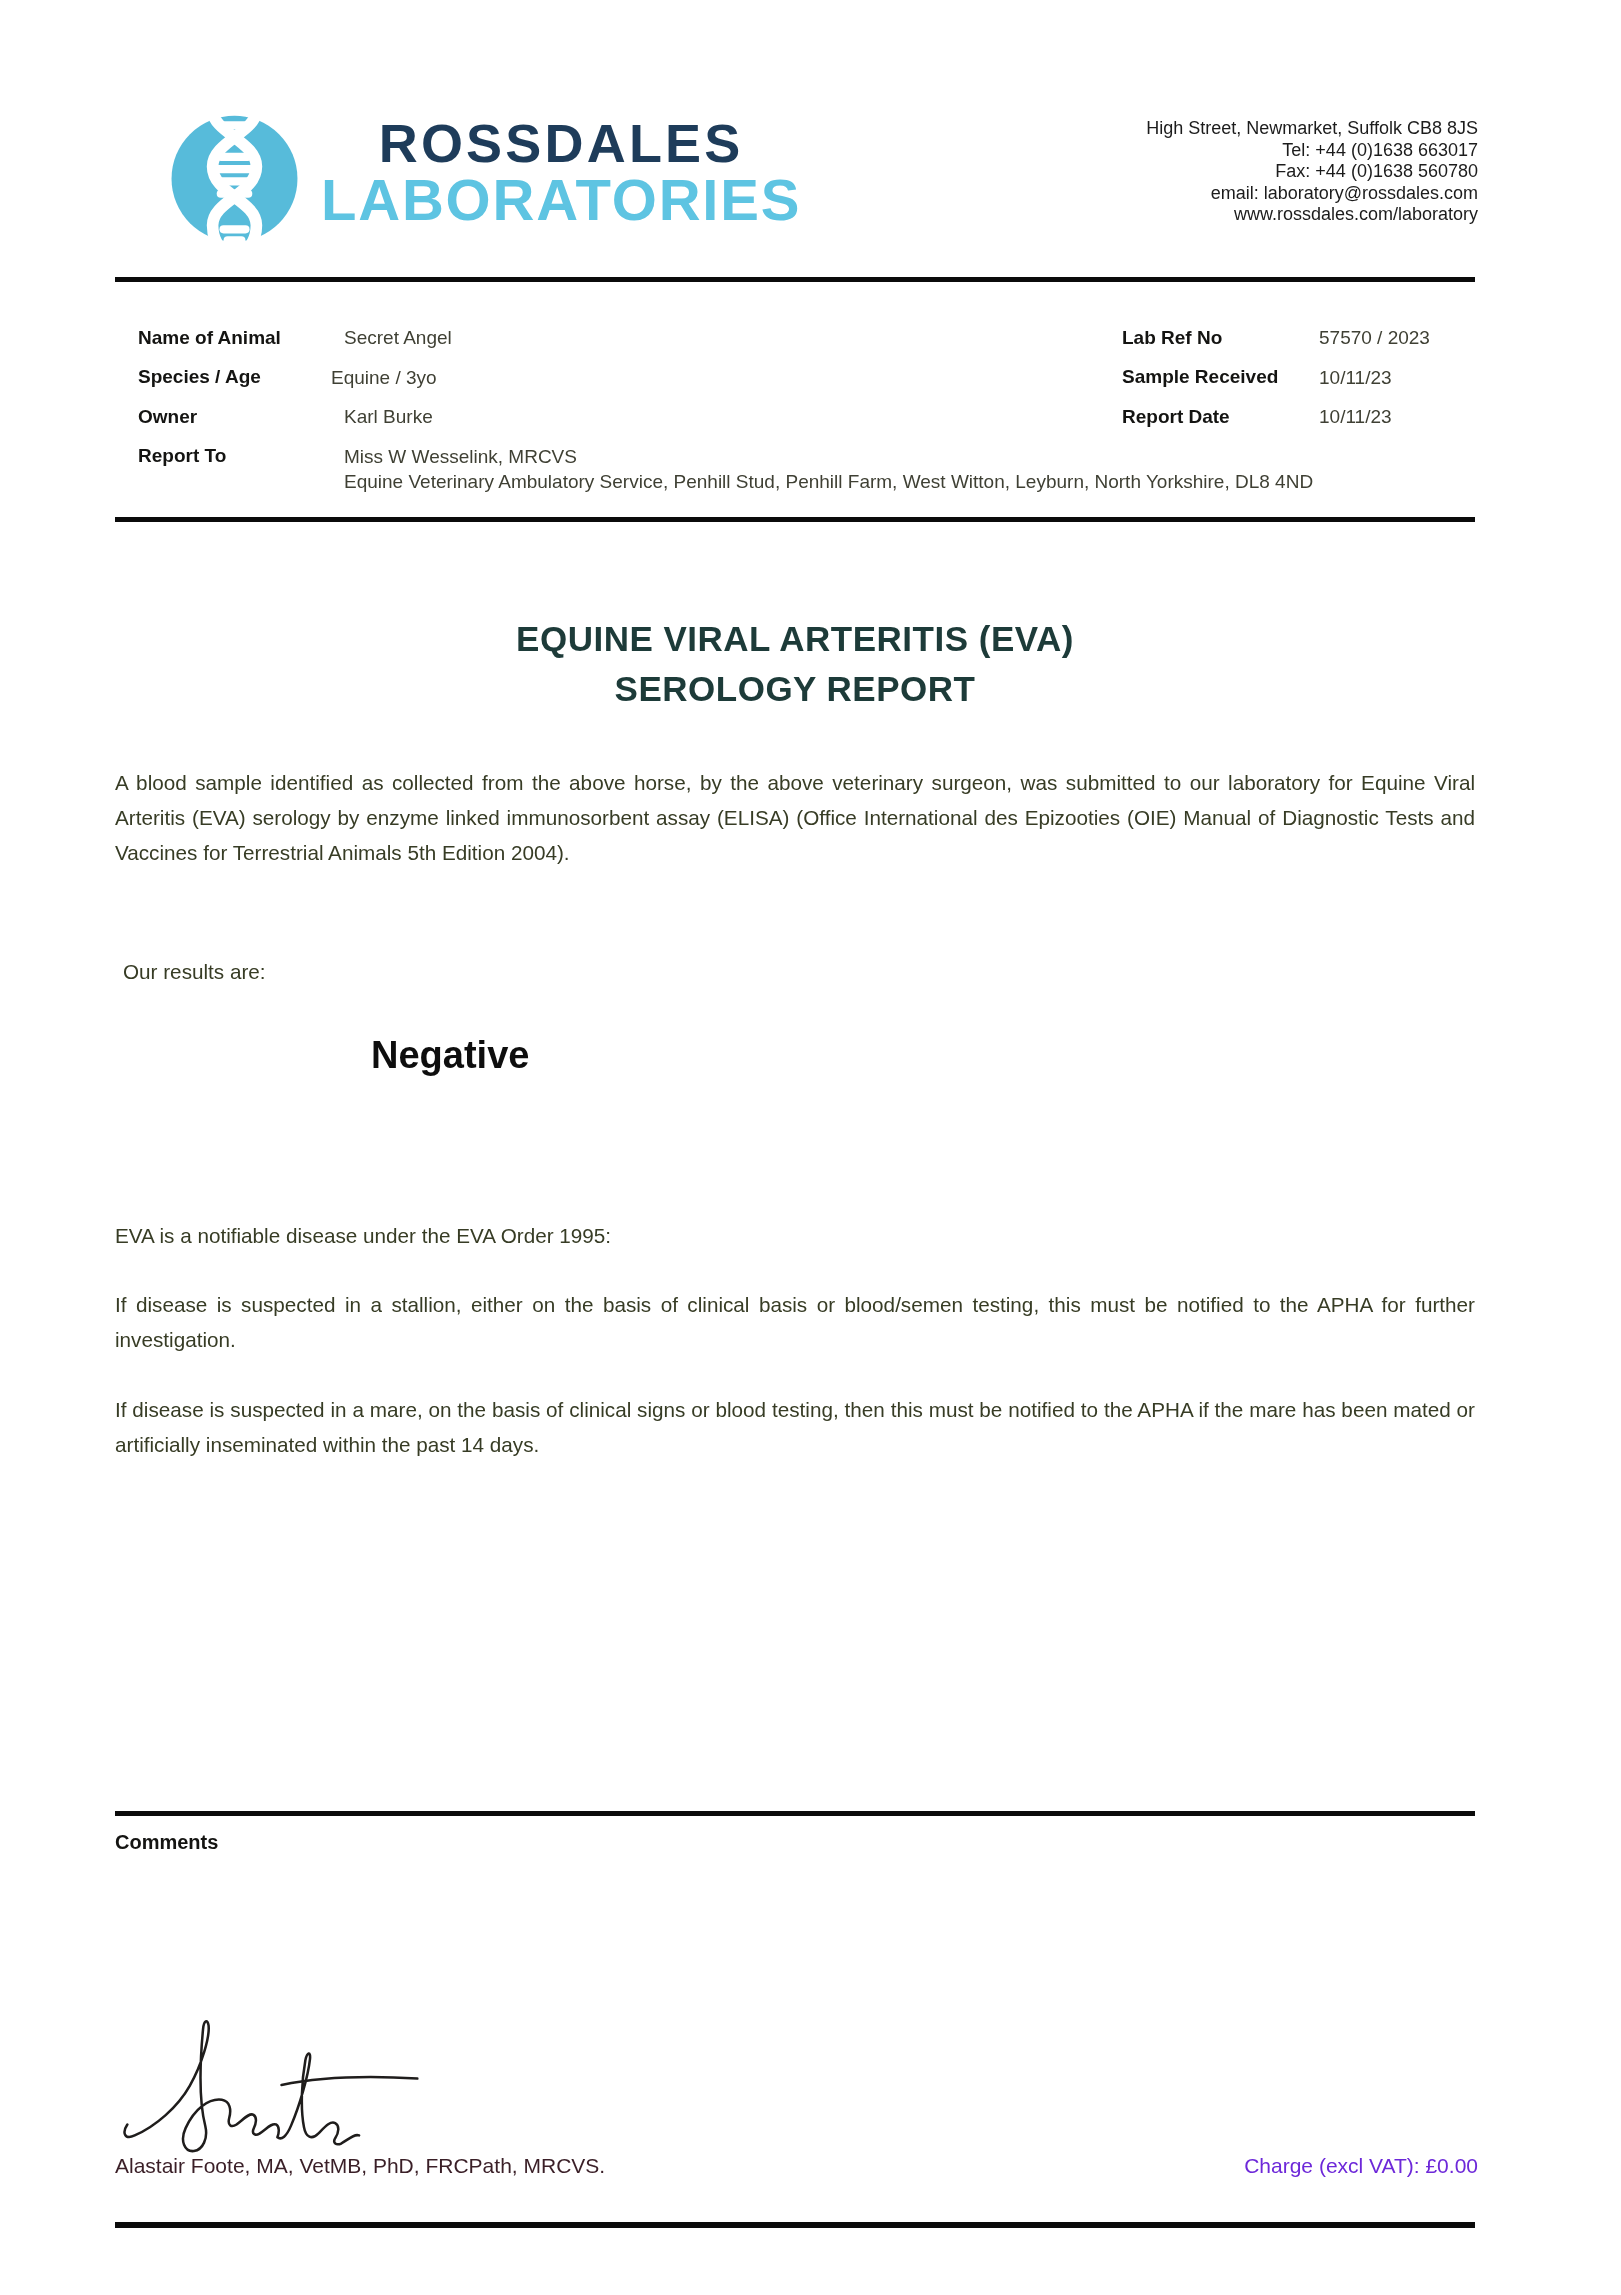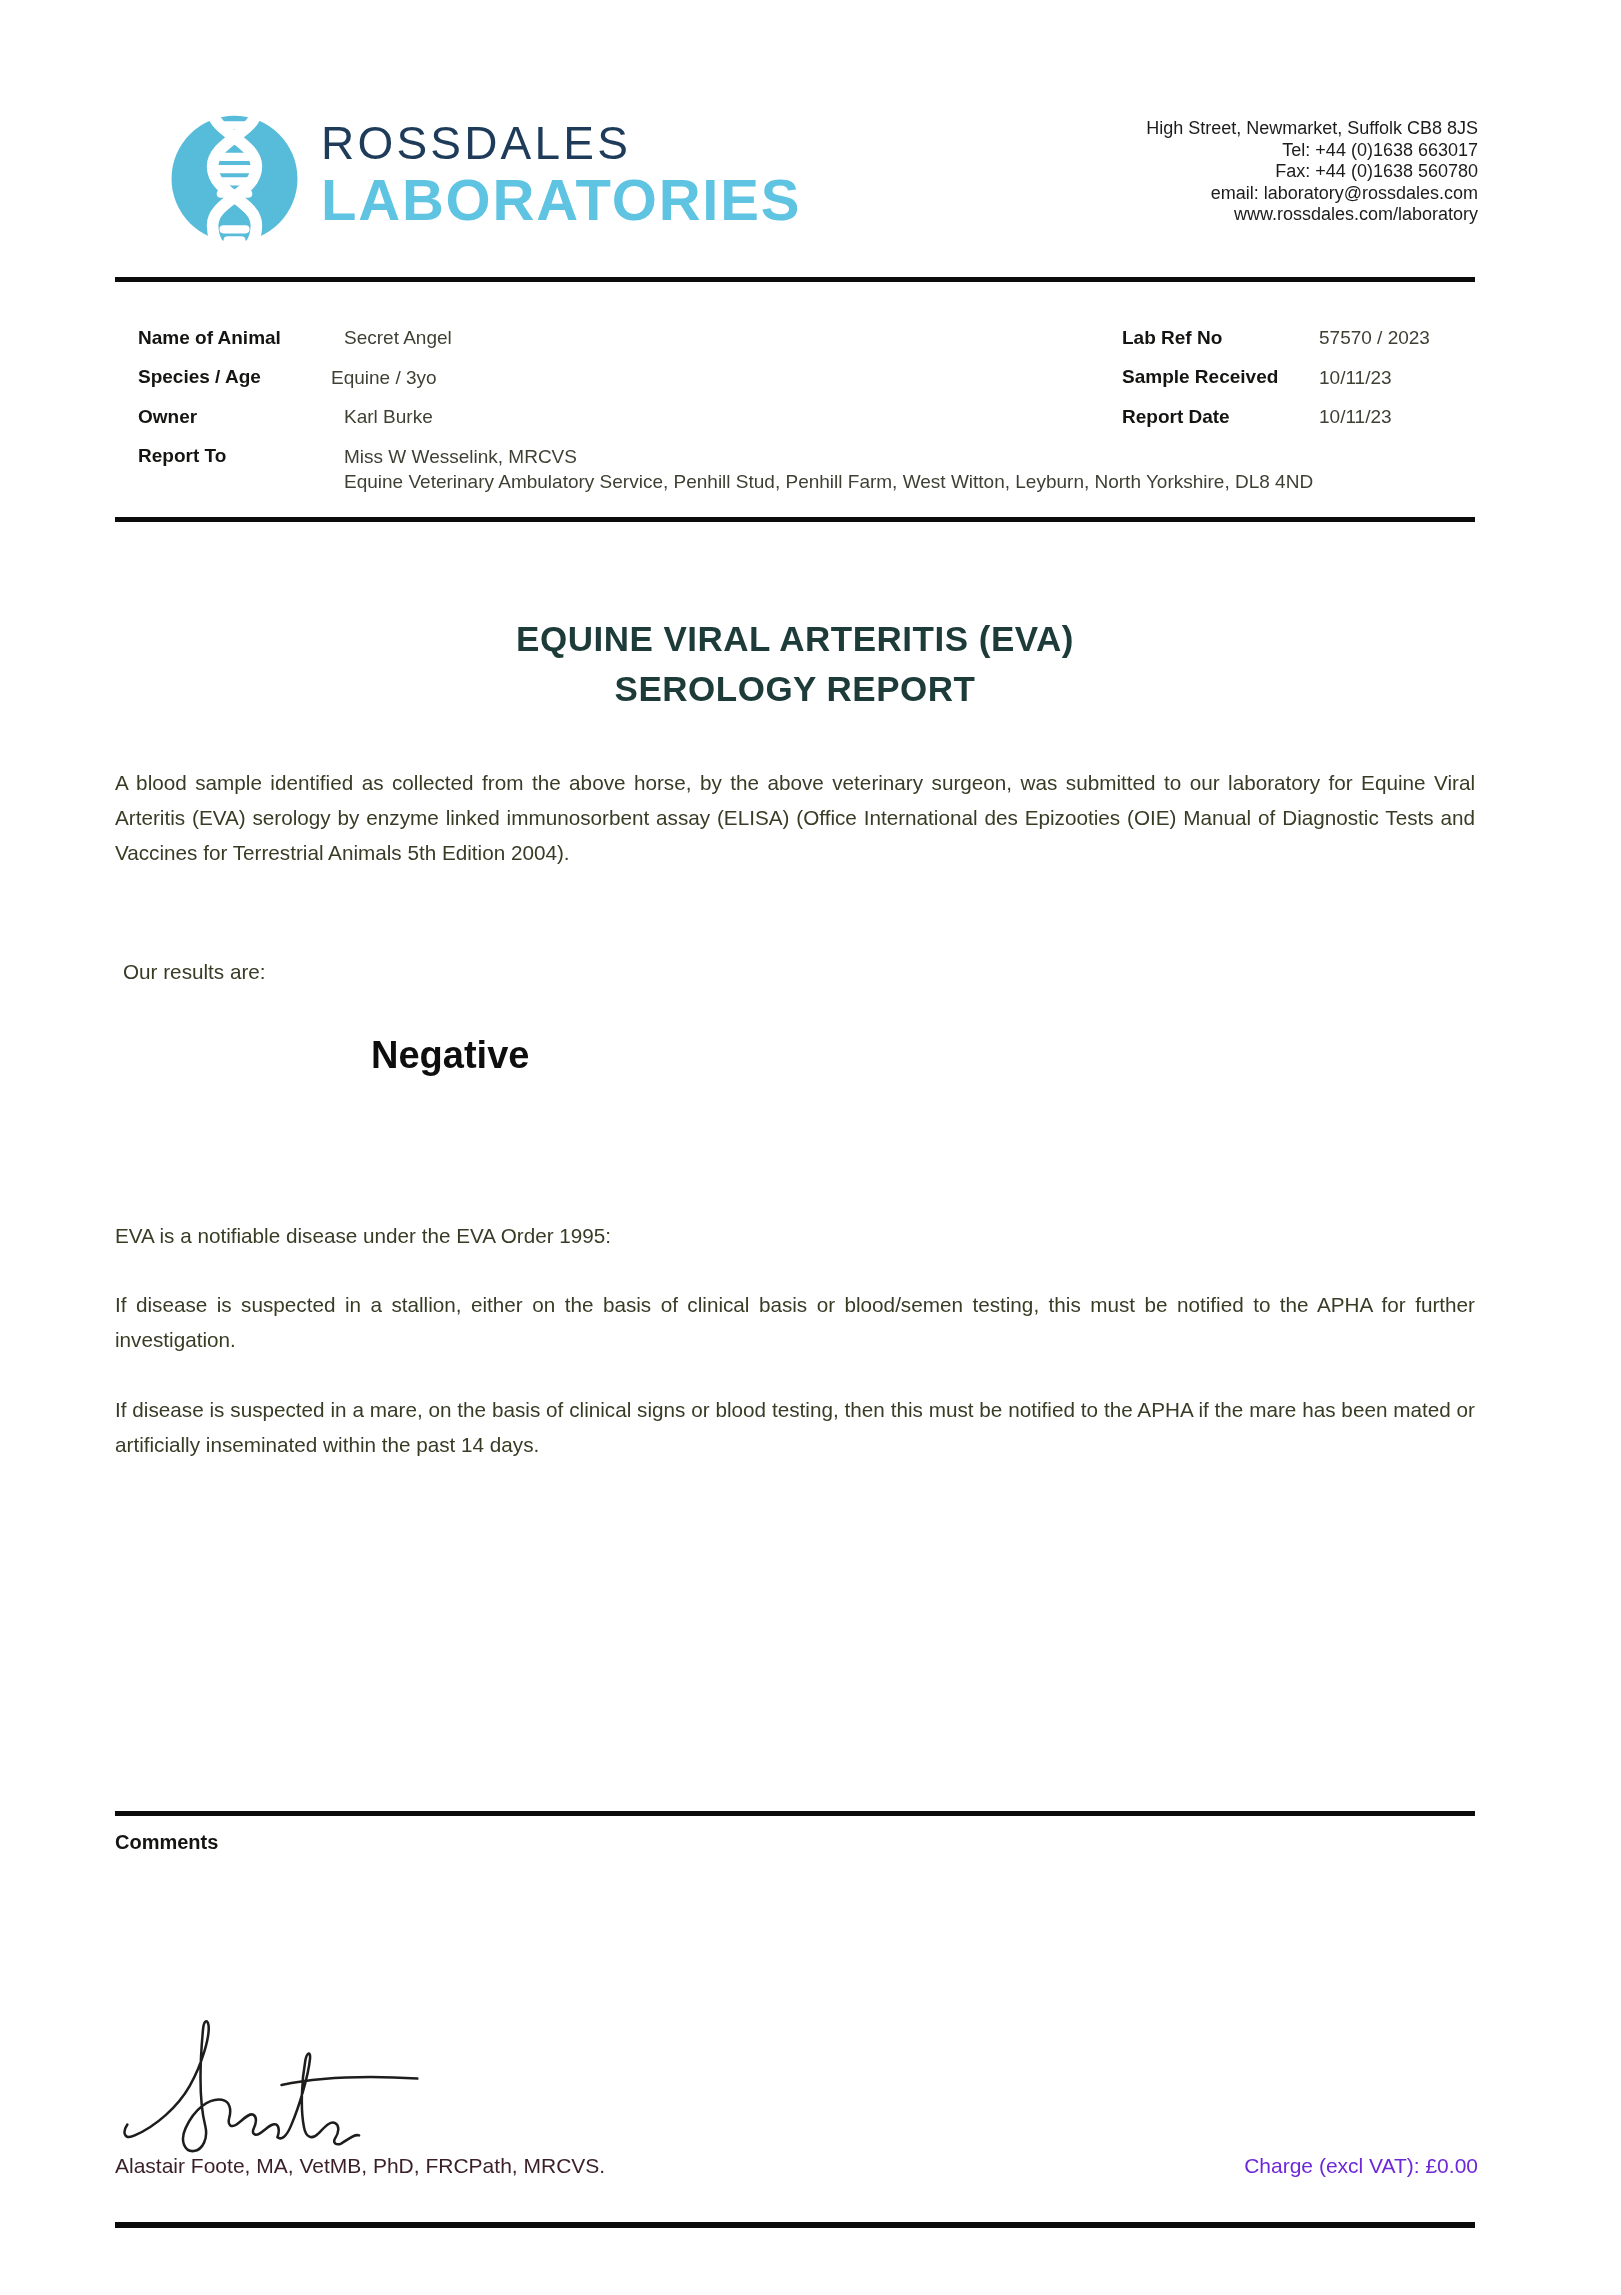--- a/index.html
+++ b/index.html
@@ -9,21 +9,21 @@
     position: relative;
     font-family: "Liberation Sans", sans-serif;
     color: #22251a;
     overflow: hidden;
   }
   .abs { position: absolute; }
 
   
   .logo-icon { left: 166px; top: 113px; width: 137px; height: 141px; }
   .logo-text { left: 321px; top: 116px; line-height: 54px; white-space: nowrap; }
-  .logo-line1 { font-size: 46px; font-weight: 400; color: #1e3c5a; letter-spacing: 3.2px; }
+  .logo-line1 { font-size: 54px; font-weight: 700; color: #1e3c5a; letter-spacing: 3.2px; text-align: center; }
   .logo-line2 { font-size: 58px; font-weight: 700; color: #5ec4e2; letter-spacing: 1.8px; margin-top: 2.8px; }
   .address { right: 144px; top: 118px; text-align: right; font-size: 18px; line-height: 21.6px; color: #1c1c1c; }
 
   .rule { left: 115px; width: 1360px; height: 4.6px; background: #0b0b0b; }
   .rule-1 { top: 277px; }
   .rule-2 { top: 517px; }
   .rule-comments { top: 1811px; }
 
   
   .lbl { font-weight: 700; font-size: 19px; color: #141412; white-space: nowrap; }

